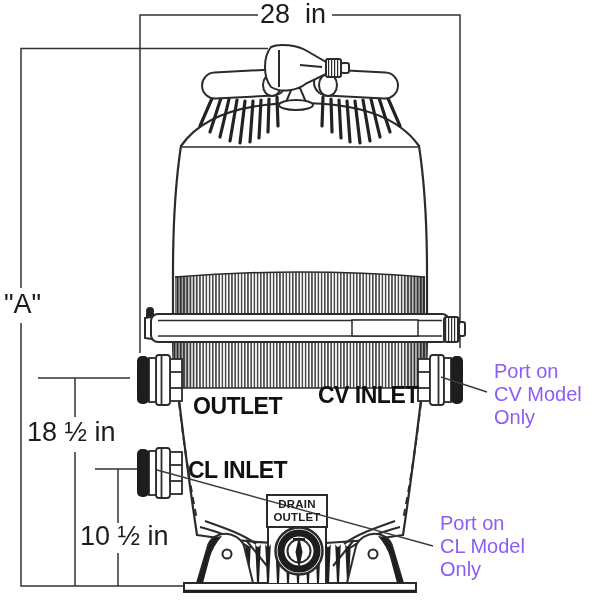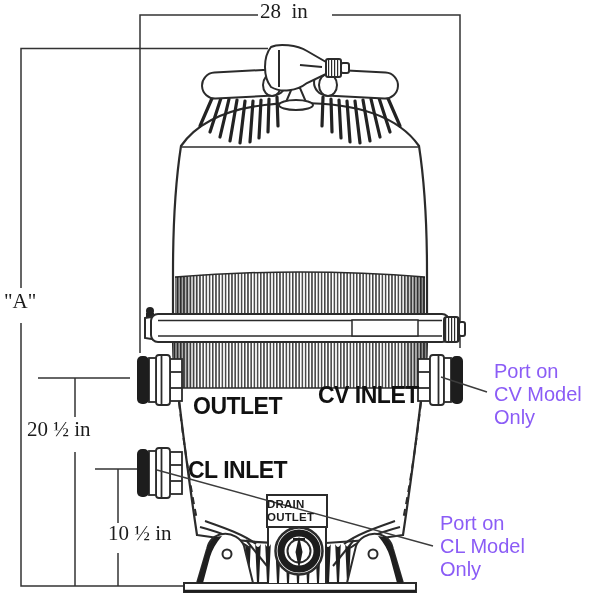--- a/index.html
+++ b/index.html
@@ -2,26 +2,26 @@
 <html><head>
 <meta charset="utf-8">
 <style>
   html,body{margin:0;padding:0;background:#fff;}
   #stage{
     position:relative;width:600px;height:600px;background:#fff;overflow:hidden;
     font-family:"Liberation Sans","DejaVu Sans",sans-serif;
   }
   #lineart{position:absolute;left:0;top:0;}
   .txt{position:absolute;color:#1c1c1c;white-space:pre;line-height:1.0;}
-  .dim{font-size:21px;font-family:Liberation Serif, serif;}
+  .dim{font-size:27px;}
   .portlabel{font-size:23px;font-weight:bold;letter-spacing:-0.5px;color:#111;}
   .note{font-size:20px;color:#8b5cf6;white-space:pre-line;line-height:1.16;}
   .drainbox{
     position:absolute;left:267px;top:495px;width:60px;height:32px;
-    display:flex;flex-direction:column;align-items:flex-start;justify-content:center;
+    display:flex;flex-direction:column;align-items:center;justify-content:center;
     font-size:11.5px;font-weight:bold;color:#1c1c1c;letter-spacing:0.2px;
   }
   .drainbox div{line-height:13px;}
 </style>
 </head>
 <body>
 
 <div id="stage">
 
   <svg id="lineart" width="600" height="600" viewBox="0 0 600 600">
@@ -189,23 +189,23 @@
     <g stroke="#3c3c3c" stroke-width="1.4">
       <line x1="441" y1="377" x2="487" y2="392"></line>
       <line x1="157" y1="470" x2="433" y2="546"></line>
     </g>
   </svg>
 
   <div class="txt dim" style="left:260px;top:1px;">28  in</div>
 
   <div class="txt dim" style="left:4px;top:291px;">"A"</div>
 
-  <div class="txt dim" style="left:27px;top:419px;">20 ½ in</div>
-
-  <div class="txt dim" style="left:80px;top:523px;margin-left:28px;">10 ½ in</div>
+  <div class="txt dim" style="left:27px;top:419px;">18 ½ in</div>
+
+  <div class="txt dim" style="left:80px;top:523px;">10 ½ in</div>
 
   <div class="txt portlabel" style="left:185px;top:395px;margin-left:8px;">OUTLET</div>
 
   <div class="txt portlabel" style="left:188px;top:459px;">CL INLET</div>
 
   <div class="txt portlabel" style="left:318px;top:384px;">CV INLET</div>
 
   <div class="drainbox">
     <div>DRAIN</div>
     <div>OUTLET</div>

